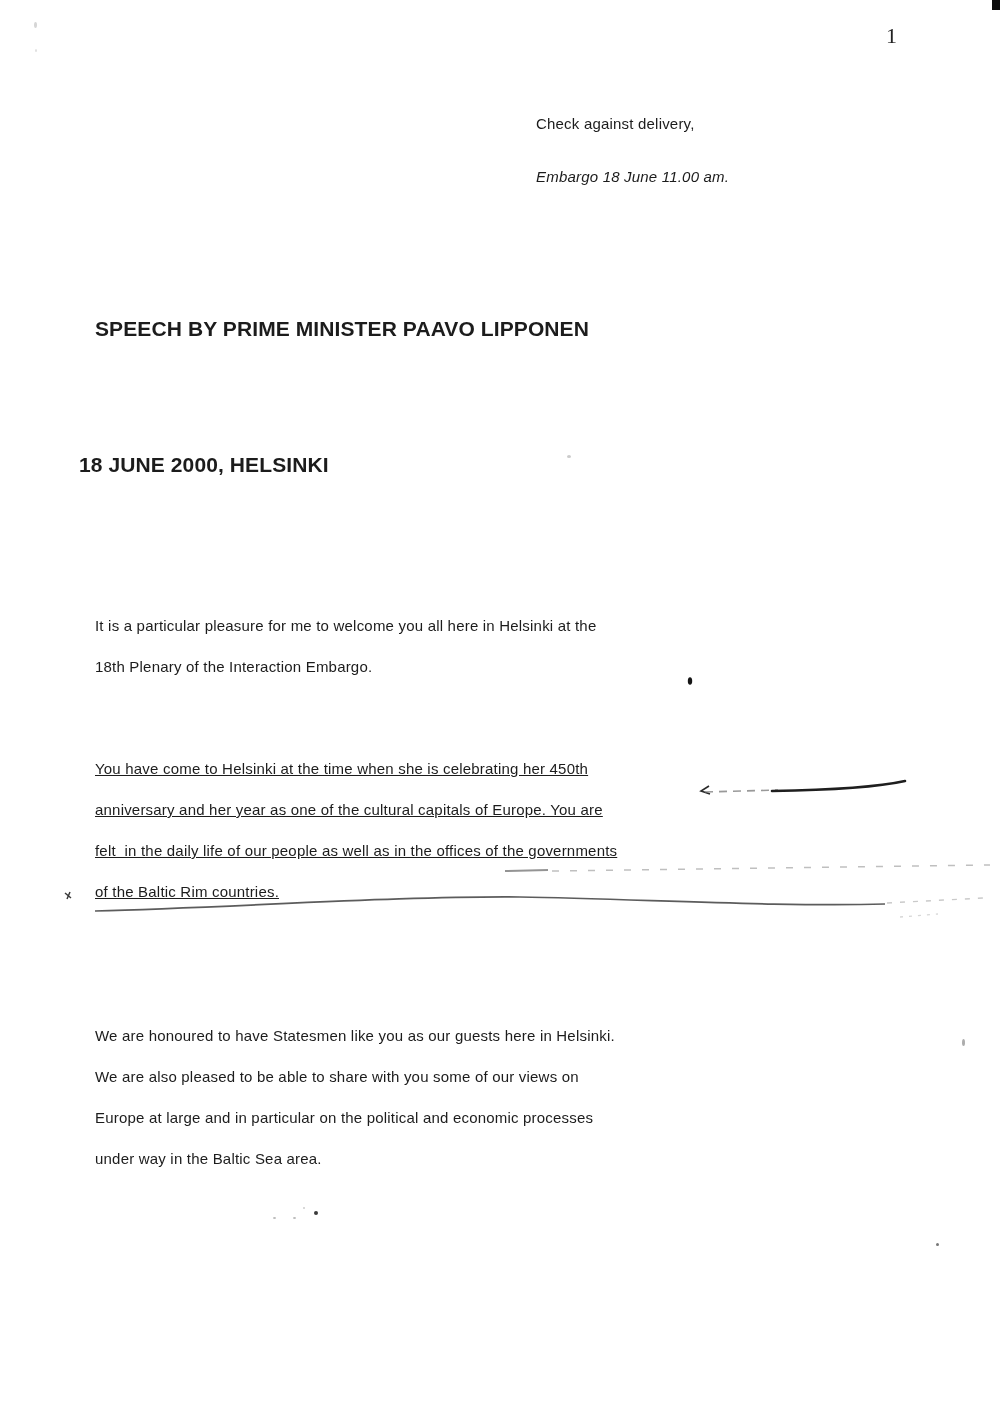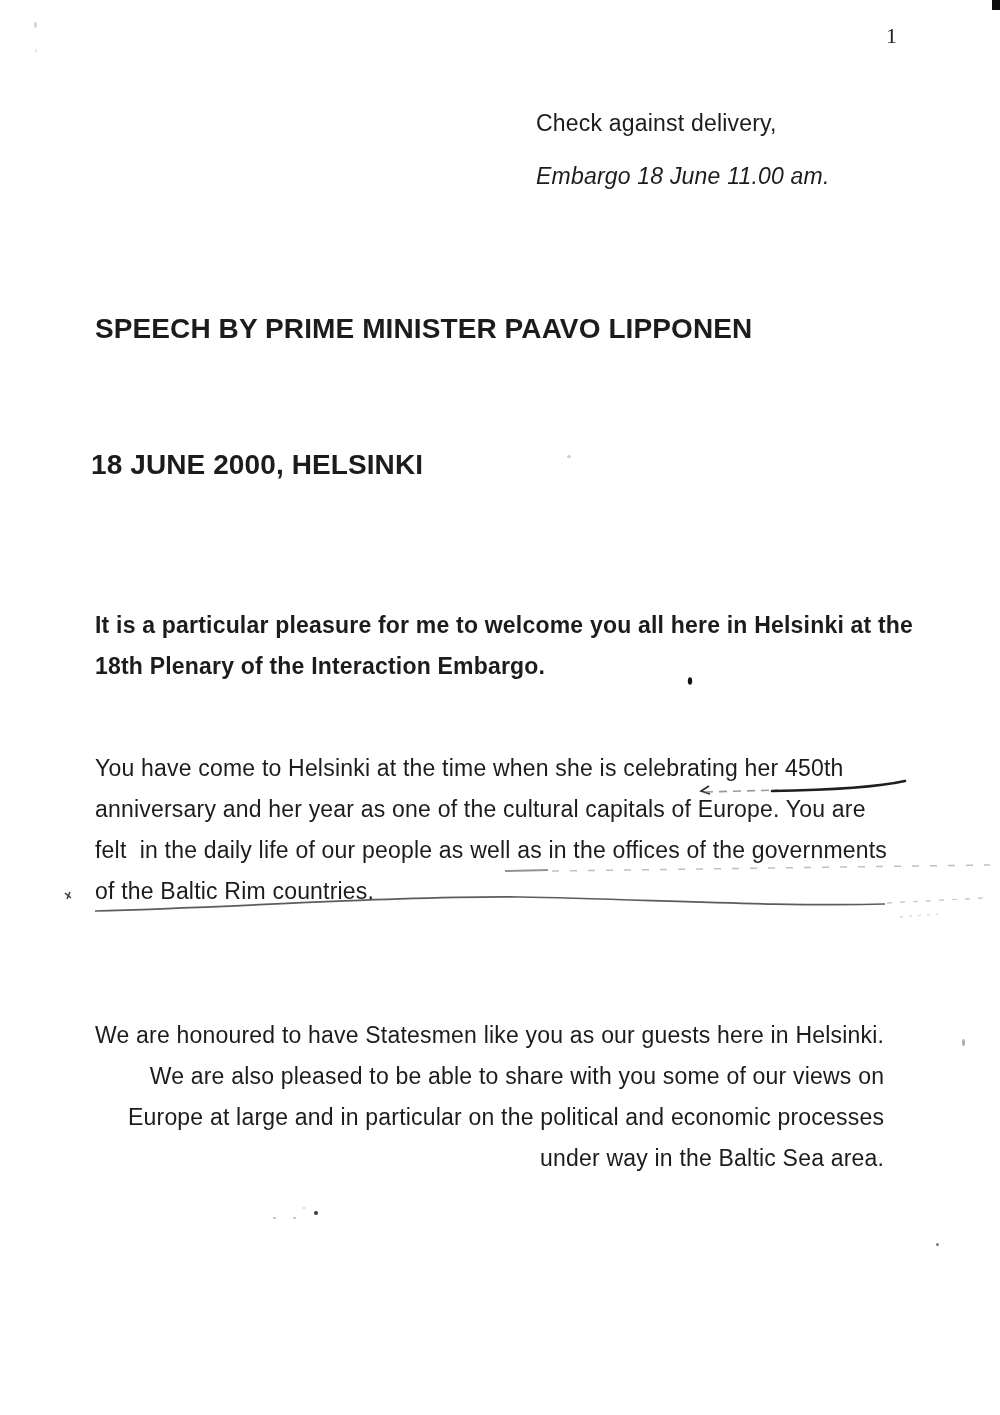--- a/index.html
+++ b/index.html
@@ -8,27 +8,27 @@
     width:1000px;height:1415px;
     margin:0 auto;
     background:#ffffff;
     font-family:"Liberation Sans", sans-serif;
     color:#1c1c1c;
     overflow:hidden;
   }
   .abs{position:absolute;}
   .line{
     height:41px;line-height:41px;
-    font-size:23px;
+    font-size:15px;
     white-space:pre;
     letter-spacing:0.2px;
   }
   .bold .line, .line.bold{
     font-weight:700;
-    font-size:28px;
+    font-size:21px;
     letter-spacing:0.1px;
   }
   .page-number{
     position:absolute;
     top:22px;left:886px;
     width:24px;height:28px;
     font-family:"Liberation Serif", serif;
     font-size:22px;line-height:28px;
     color:#222;
   }
@@ -53,37 +53,37 @@
   <div class="corner-mark"></div>
 
   <div class="abs" style="left:536px;top:103px;">
     <div class="line">Check against delivery,</div>
     <div class="line" style="margin-top:12px;font-style:italic;">Embargo 18 June 11.00 am.</div>
   </div>
 
   <div class="abs bold" style="left:95px;top:308px;">
     <div class="line">SPEECH BY PRIME MINISTER PAAVO LIPPONEN</div>
   </div>
-  <div class="abs bold" style="left:91px;top:444px;text-align:center;">
+  <div class="abs bold" style="left:79px;top:444px;text-align:center;">
     <div class="line">18 JUNE 2000, HELSINKI</div>
   </div>
 
-  <div class="abs" style="left:95px;top:605px;font-weight:bold;">
+  <div class="abs" style="left:95px;top:605px;">
     <div class="line">It is a particular pleasure for me to welcome you all here in Helsinki at the</div>
     <div class="line">18th Plenary of the Interaction Embargo.</div>
   </div>
 
-  <div class="abs" style="left:95px;top:748px;">
+  <div class="abs" style="left:95px;top:748px;text-decoration:underline;">
     <div class="line">You have come to Helsinki at the time when she is celebrating her 450th</div>
     <div class="line">anniversary and her year as one of the cultural capitals of Europe. You are</div>
     <div class="line">felt  in the daily life of our people as well as in the offices of the governments</div>
     <div class="line">of the Baltic Rim countries.</div>
   </div>
 
-  <div class="abs" style="left:95px;top:1015px;text-align:right;">
+  <div class="abs" style="left:95px;top:1015px;">
     <div class="line">We are honoured to have Statesmen like you as our guests here in Helsinki.</div>
     <div class="line">We are also pleased to be able to share with you some of our views on</div>
     <div class="line">Europe at large and in particular on the political and economic processes</div>
     <div class="line">under way in the Baltic Sea area.</div>
   </div>
 
   <svg class="annotations" width="1000" height="1415" viewBox="0 0 1000 1415">
 
     <path d="M709,786 L701,791 L710,794" fill="none" stroke="#2a2a2a" stroke-width="1.6"></path>
     <path d="M705,792 L778,790" fill="none" stroke="#777" stroke-width="1.6" stroke-dasharray="8 6" opacity="0.75"></path>

